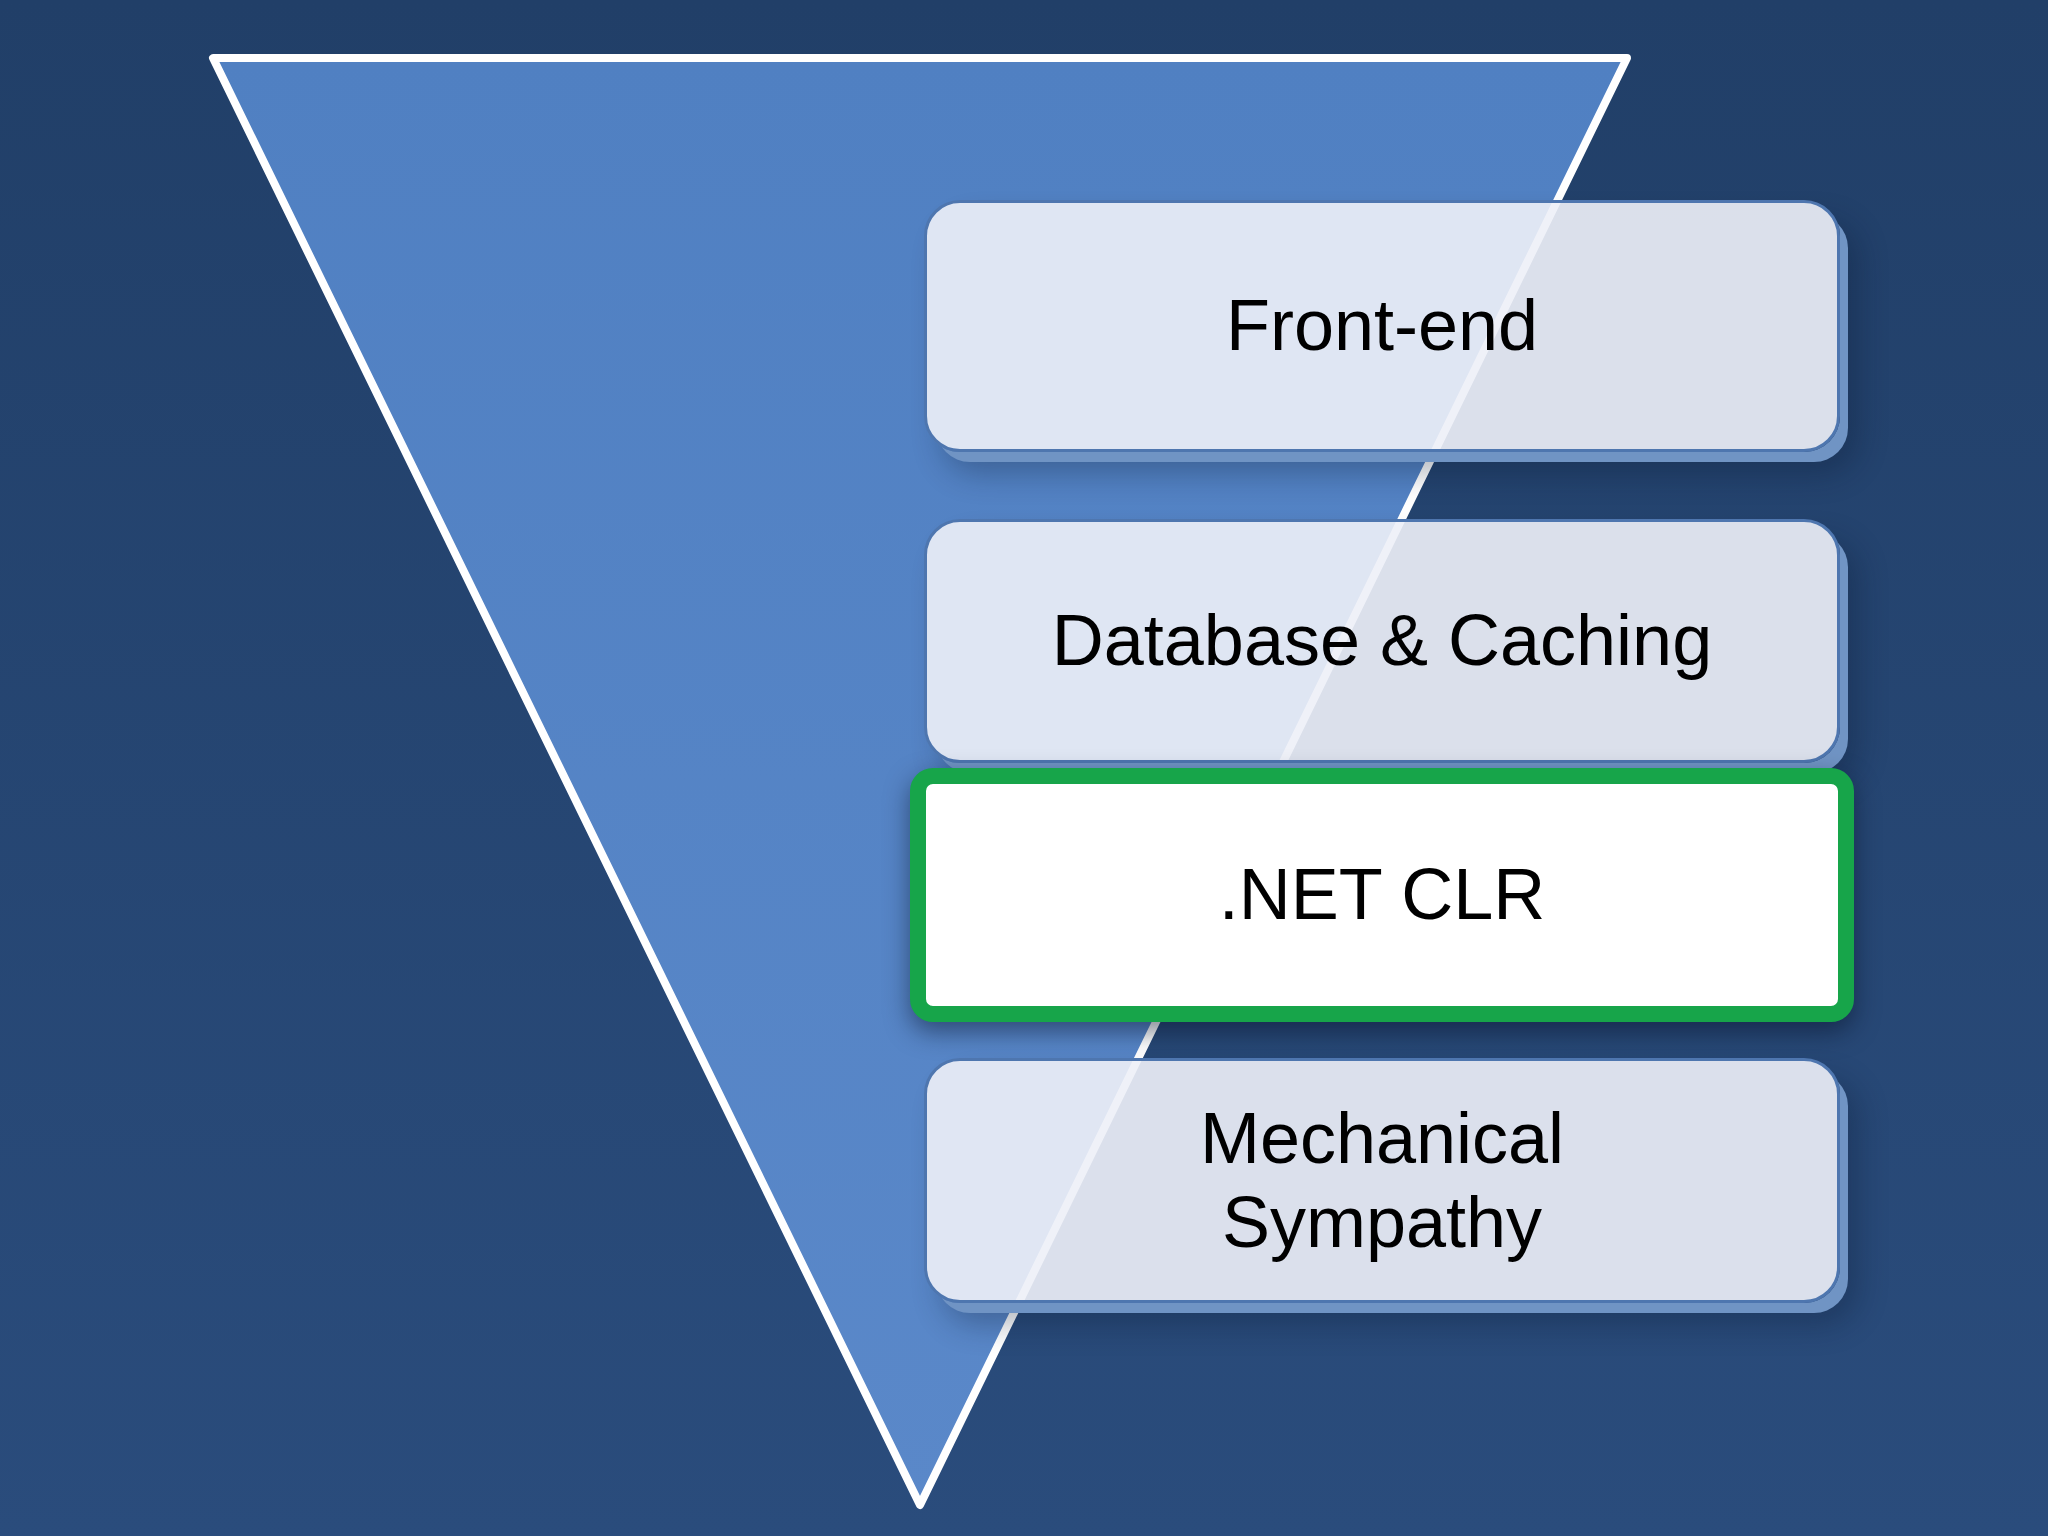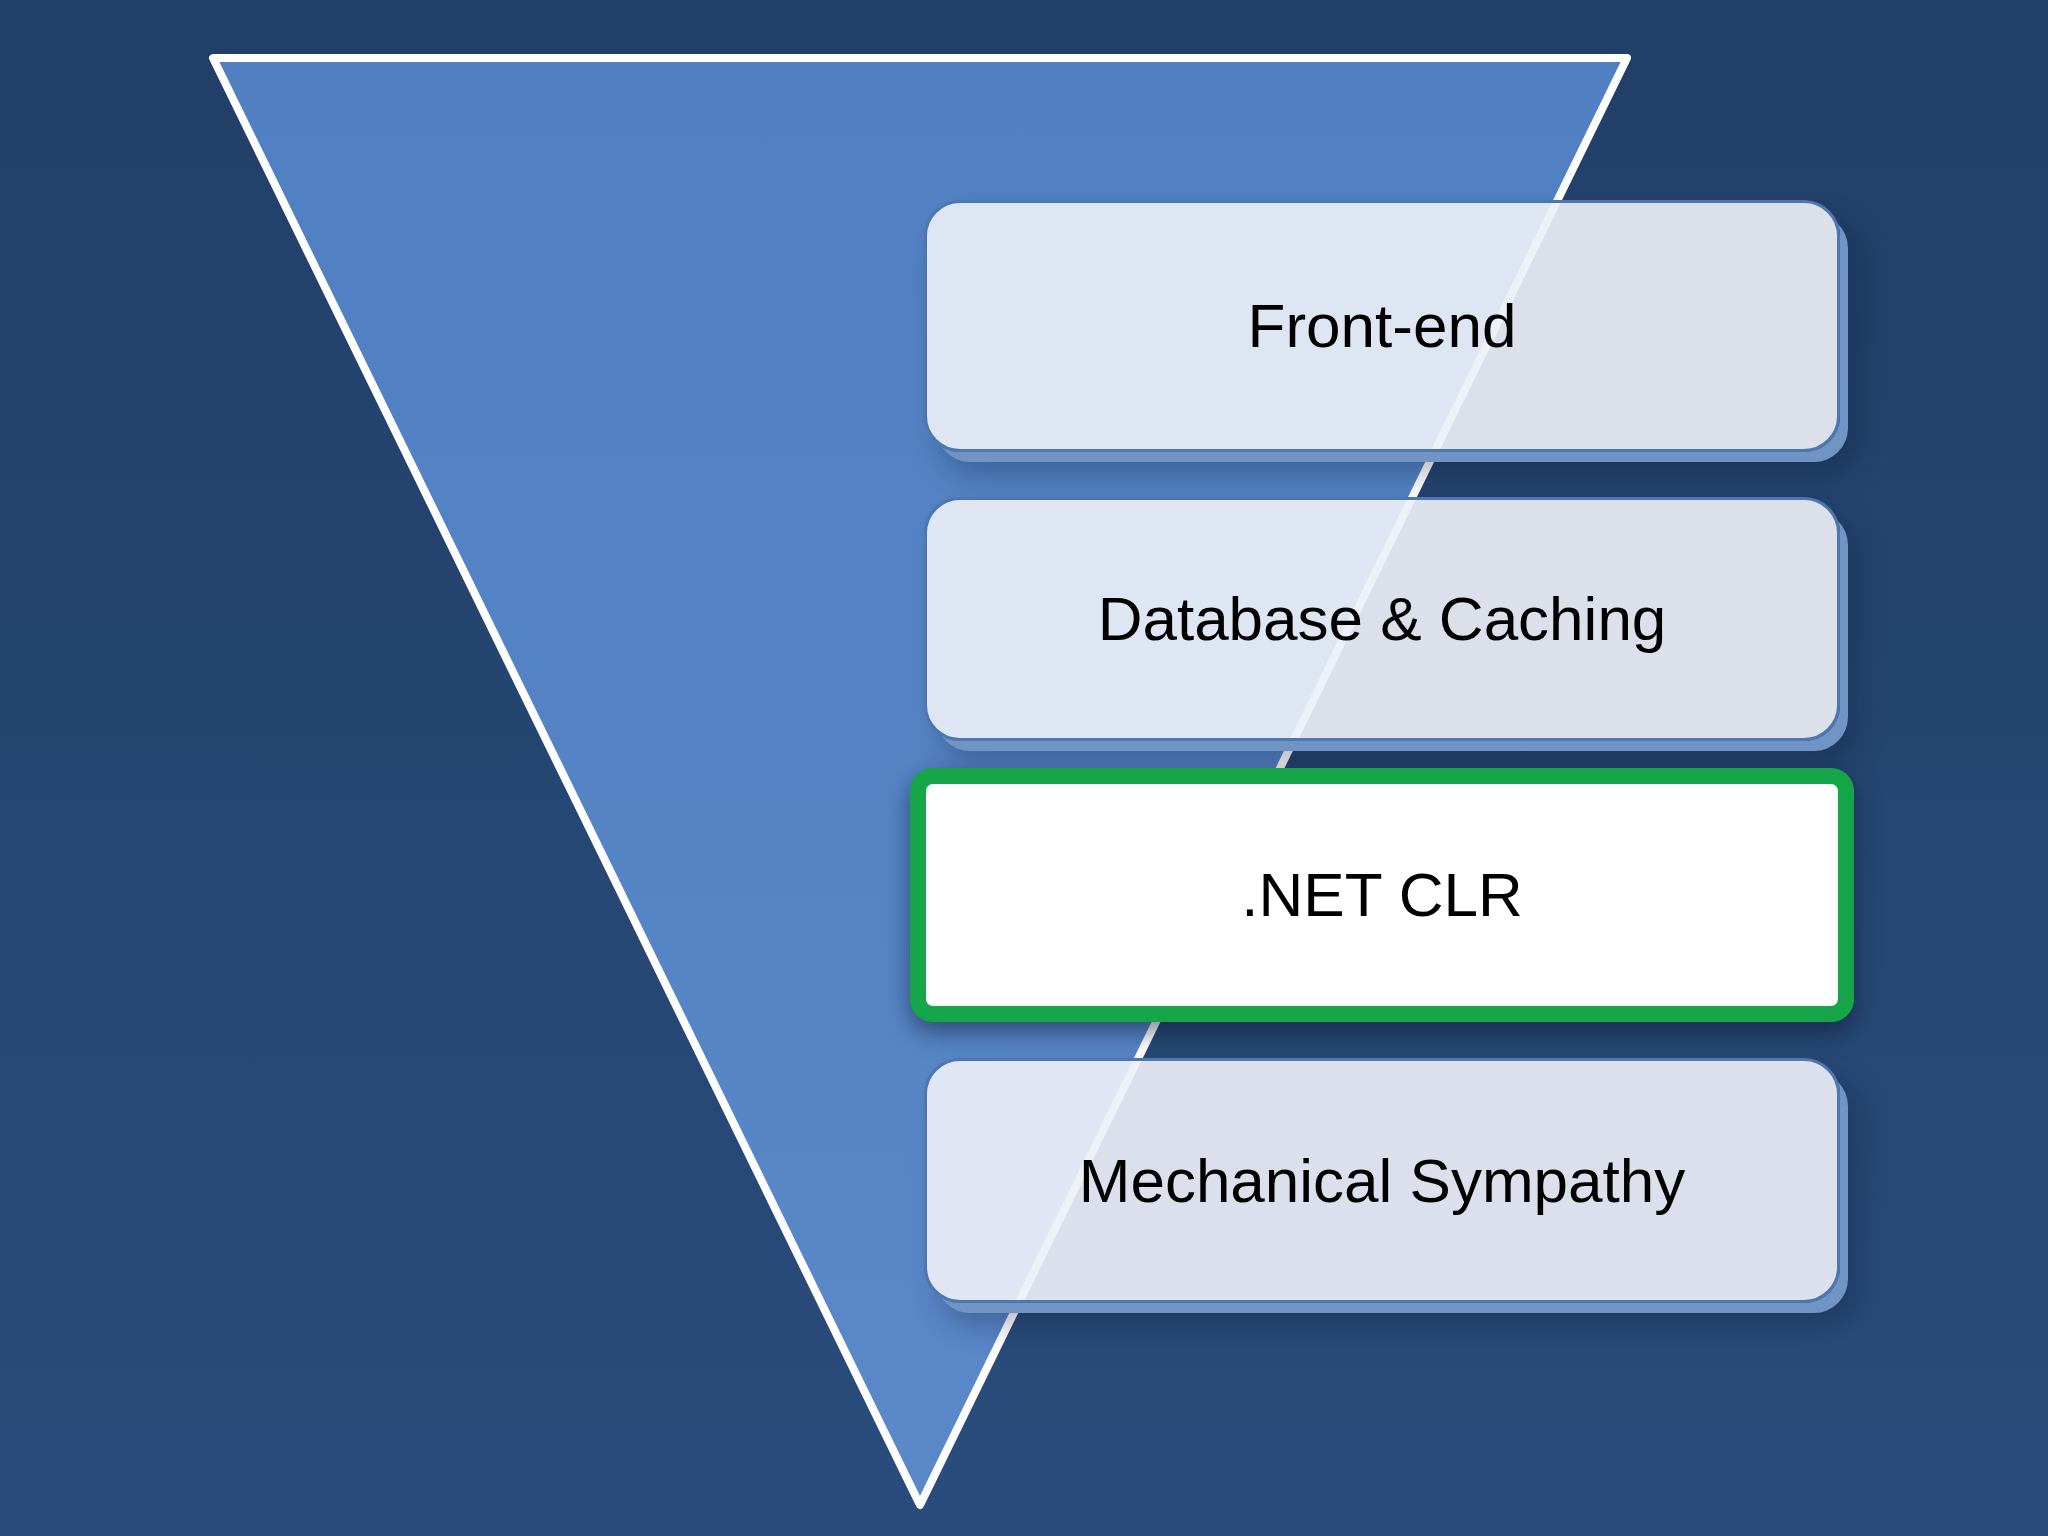--- a/index.html
+++ b/index.html
@@ -33,21 +33,21 @@
     width:2048px;height:1536px;
   }
   .level{
     position:absolute;
     display:flex;
     align-items:center;
     justify-content:center;
     text-align:center;
     box-sizing:border-box;
     color:var(--text);
-    font-size:62px;
+    font-size:72px;
     line-height:1.16;
     letter-spacing:0px;
   }
   .level.gray{
     left:924px;
     width:916px;
     background:rgba(237,240,247,0.91);
     background:color-mix(in srgb, var(--level-fill) 91%, transparent);
     border:3px solid var(--level-border);
     border-radius:36px;
@@ -82,21 +82,21 @@
         <stop offset="1" style="stop-color:var(--funnel-fill-bottom)"></stop>
       </linearGradient>
     </defs>
     <polygon points="213,58 1627,58 920,1505" fill="url(#funnelGrad)" style="stroke:var(--funnel-outline)" stroke-width="8" stroke-linejoin="round"></polygon>
   </svg>
 
   <div class="level gray" style="top:200px;height:252px;">
     <span class="level-label">Front-end</span>
   </div>
 
-  <div class="level gray" style="top:497px;height:244px;">
+  <div class="level gray" style="top:519px;height:244px;">
     <span class="level-label">Database &amp; Caching</span>
   </div>
 
   <div class="level green" style="top:768px;height:254px;">
     <span class="level-label">.NET CLR</span>
   </div>
 
   <div class="level gray" style="top:1058px;height:245px;">
     <span class="level-label wrap">Mechanical Sympathy</span>
   </div>

